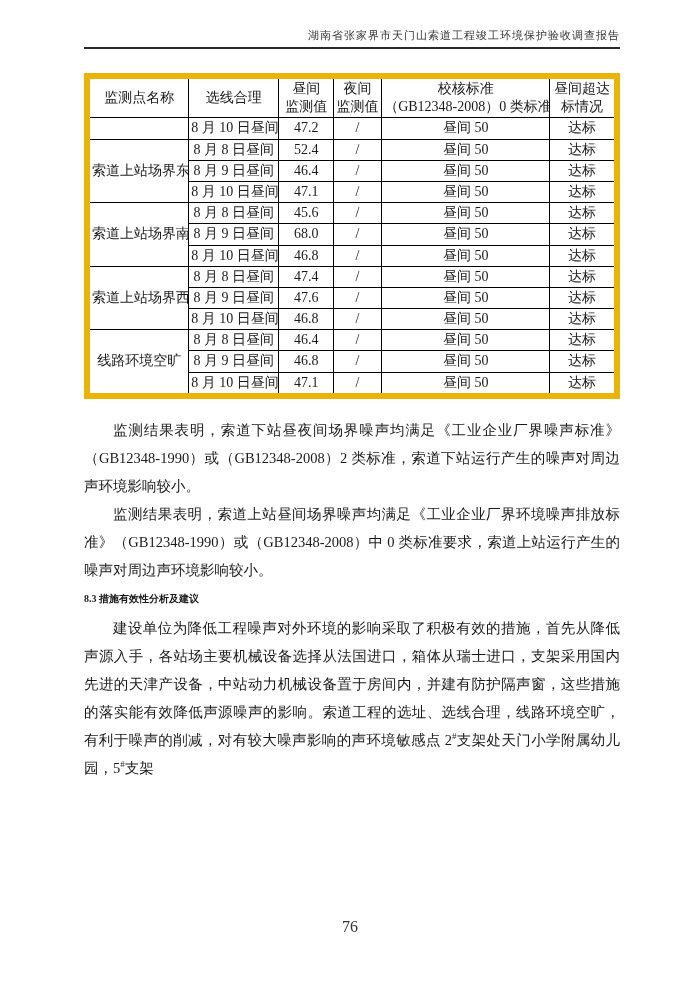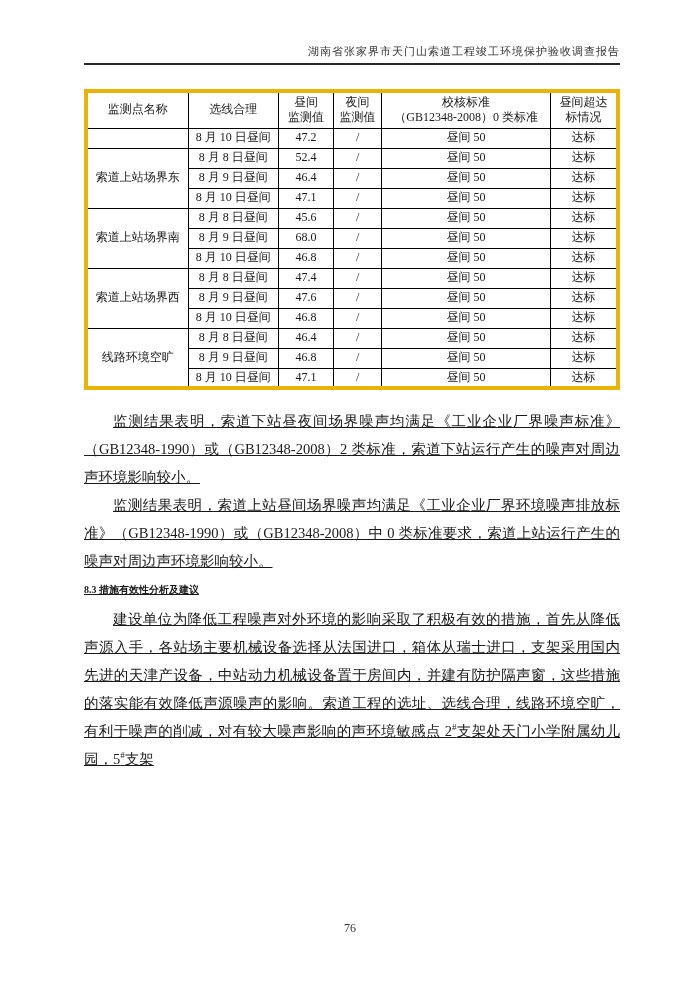--- a/index.html
+++ b/index.html
@@ -8,34 +8,34 @@
     position: relative;
     width: 700px;
     height: 990px;
     margin: 0 auto;
     background: #ffffff;
     color: #1a1a1a;
     font-family: "Liberation Serif", "DejaVu Serif", serif;
   }
   .doc-header {
     margin: 0 80px 0 84px;
-    padding-top: 44px;
+    padding-top: 28px;
     padding-bottom: 4px;
     text-align: right;
     font-size: 11px;
     letter-spacing: 1px;
     color: #333;
     border-bottom: 2px solid #2a2a2a;
   }
   .monitor-table {
     width: 536px;
     margin: 24px 80px 0 84px;
     border-collapse: collapse;
-    border: 4px solid #eab308;
-    font-size: 12px;
+    border: 6px solid #eab308;
+    font-size: 14px;
     table-layout: fixed;
   }
   .monitor-table th, .monitor-table td {
     border: 1px solid #000;
     text-align: center;
     vertical-align: middle;
     font-weight: normal;
     padding: 1px 2px;
     line-height: 1.3;
     overflow: hidden;
@@ -48,38 +48,37 @@
   .col-day    { width: 10.3%; }
   .col-night  { width: 9.1%;  }
   .col-std    { width: 31.7%; }
   .col-status { width: 12.7%; }
   .body-text {
     margin: 0 80px 0 84px;
     font-size: 14.5px;
     line-height: 28px;
     text-align: justify;
     text-justify: inter-ideograph;
-    text-decoration: underline;
   }
   .body-text .para { text-indent: 2em; margin: 0; }
   .para-first { margin-top: 17px !important; }
   .section-heading {
     font-size: 10px;
     font-weight: bold;
     line-height: 28px;
     margin: 1px 0;
     text-indent: 0;
   }
   .para sup { font-size: 9px; vertical-align: super; line-height: 0; }
   .page-number {
     position: absolute;
     left: 0; right: 0;
     bottom: 54px;
     text-align: center;
-    font-size: 12px;
+    font-size: 16px;
     color: #333;
   }
 </style>
 </head>
 <body>
 
 <div class="page">
 
   <div class="doc-header">
     <span>湖南省张家界市天门山索道工程竣工环境保护验收调查报告</span>

